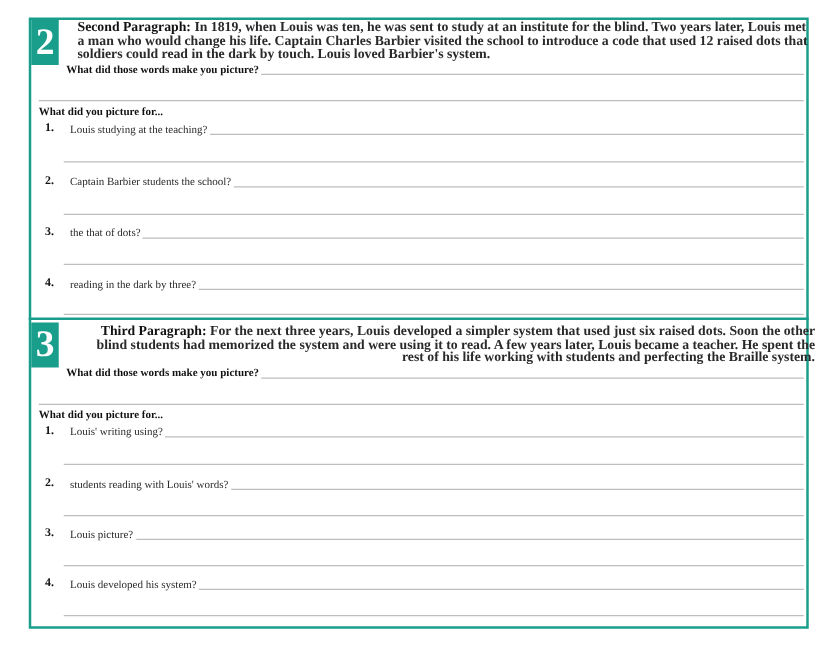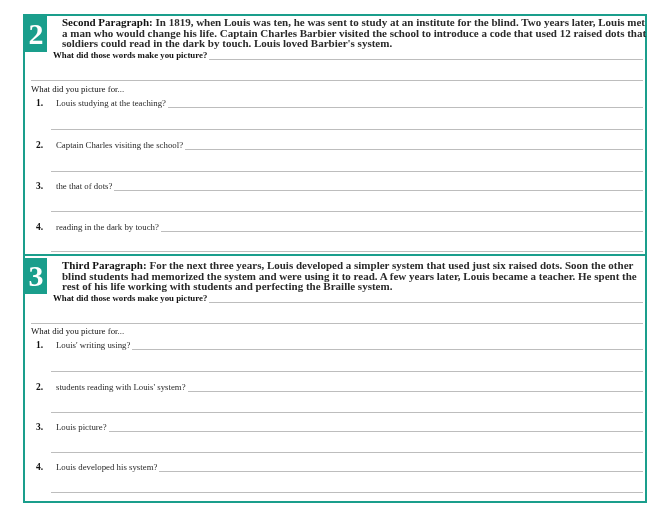--- a/index.html
+++ b/index.html
@@ -11,21 +11,21 @@
   .badge { position:absolute; left:25px; width:22px; height:36px; background:#1a9e8c;
            color:#fff; font-family:"Liberation Serif","DejaVu Serif",serif; font-weight:bold;
            font-size:30px; line-height:36px; text-align:center; }
   .para { position:absolute; left:62px; width:590px; font-family:"Liberation Serif",serif;
           font-size:11px; line-height:10.5px; color:#2a2a2a;font-weight:bold; }
   .para b { color:#111; }
   .q-row { position:absolute; display:flex; align-items:flex-end; font-family:"Liberation Serif",serif;
            font-size:8.8px; color:#2a2a2a; }
   .q-row .line { flex:1; border-bottom:1px solid #bdbdbd; height:9px; margin-left:2px; }
   .rule { position:absolute; height:0; border-top:1px solid #bdbdbd; }
-  .bold-label { position:absolute; font-family:"Liberation Serif",serif; font-weight:normal;
+  .bold-label { position:absolute; font-family:"Liberation Serif",serif; font-weight:bold;
                 font-size:8.8px; color:#111; }
   .num { font-weight:bold; width:20px; color:#111; font-size:9.5px; }
 </style>
 </head>
 <body>
 
 <div class="frame"></div>
 <div class="divider"></div>
 
 <div class="badge" style="top:16px;">2</div>
@@ -42,61 +42,61 @@
 
 <div class="q-row" style="left:36px; width:607px; top:98px;">
   <span class="num">1.</span>
   <span>Louis studying at the teaching?</span>
   <span class="line"></span>
 </div>
 <div class="rule" style="left:51px; width:592px; top:129px;"></div>
 
 <div class="q-row" style="left:36px; width:607px; top:140px;">
   <span class="num">2.</span>
-  <span>Captain Charles visiting the school?</span>
+  <span>Captain Barbier students the school?</span>
   <span class="line"></span>
 </div>
 <div class="rule" style="left:51px; width:592px; top:171px;"></div>
 
 <div class="q-row" style="left:36px; width:607px; top:181px;">
   <span class="num">3.</span>
   <span>the that of dots?</span>
   <span class="line"></span>
 </div>
 <div class="rule" style="left:51px; width:592px; top:211px;"></div>
 
 <div class="q-row" style="left:36px; width:607px; top:222px;">
   <span class="num">4.</span>
-  <span>reading in the dark by touch?</span>
+  <span>reading in the dark by three?</span>
   <span class="line"></span>
 </div>
 <div class="rule" style="left:51px; width:592px; top:251px;"></div>
 
 <div class="badge" style="top:258px;">3</div>
-<div class="para" style="top:260px;">
+<div class="para" style="top:260px;text-align:right;">
   <b>Third Paragraph:</b>
   <span>For the next three years, Louis developed a simpler system that used just six raised dots.  Soon the other blind students had memorized the system and were using it to read.  A few years later, Louis became a teacher. He spent the rest of his life working with students and perfecting the Braille system.</span>
 </div>
 <div class="q-row" style="left:53px; width:590px; top:293px; font-weight:bold; color:#111;">
   <span>What did those words make you picture?</span>
   <span class="line"></span>
 </div>
 <div class="rule" style="left:31px; width:612px; top:323px;"></div>
 <div class="bold-label" style="left:31px; top:326px;">What did you picture for...</div>
 
 <div class="q-row" style="left:36px; width:607px; top:340px;">
   <span class="num">1.</span>
   <span>Louis' writing using?</span>
   <span class="line"></span>
 </div>
 <div class="rule" style="left:51px; width:592px; top:371px;"></div>
 
 <div class="q-row" style="left:36px; width:607px; top:382px;">
   <span class="num">2.</span>
-  <span>students reading with Louis' system?</span>
+  <span>students reading with Louis' words?</span>
   <span class="line"></span>
 </div>
 <div class="rule" style="left:51px; width:592px; top:412px;"></div>
 
 <div class="q-row" style="left:36px; width:607px; top:422px;">
   <span class="num">3.</span>
   <span>Louis picture?</span>
   <span class="line"></span>
 </div>
 <div class="rule" style="left:51px; width:592px; top:452px;"></div>

